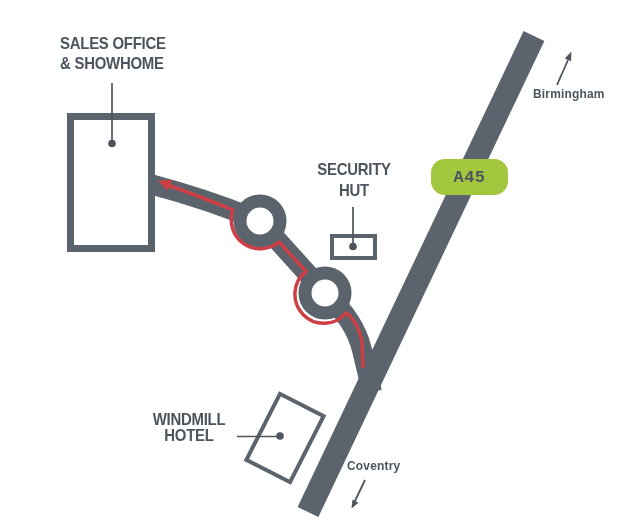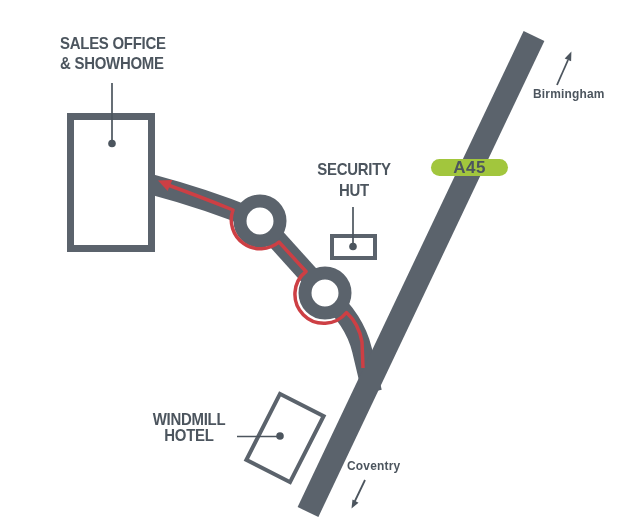--- a/index.html
+++ b/index.html
@@ -35,24 +35,24 @@
     font-size:17px;line-height:20px;letter-spacing:-0.3px;
     transform:scaleX(0.88);transform-origin:left top;white-space:nowrap;
   }
   .label.centered{text-align:center;width:120px;transform-origin:center top;}
   .small-label{
     position:absolute;color:var(--text);font-weight:bold;
     font-size:13px;line-height:15px;letter-spacing:0.2px;
     transform:scaleX(0.92);transform-origin:left top;white-space:nowrap;
   }
   .badge{
-    position:absolute;left:431px;top:159px;width:77px;height:17px;
+    position:absolute;left:431px;top:159px;width:77px;height:36px;
     background:var(--badge-background);border-radius:14px;
     display:flex;align-items:center;justify-content:center;
-    color:var(--text);font-weight:bold;font-size:17px;letter-spacing:0.5px;
+    color:var(--text);font-weight:bold;font-size:17px;letter-spacing:0.5px;font-family:Liberation Mono, monospace;
   }
   #sales-label{left:60px;top:34px;}
   #security-label{left:294px;top:159px;line-height:21px;}
   #windmill-label{left:129px;top:412px;line-height:16px;}
   #birmingham-label{left:533px;top:86px;}
   #coventry-label{left:347px;top:458px;}
 </style>
 </head>
 <body>
 

